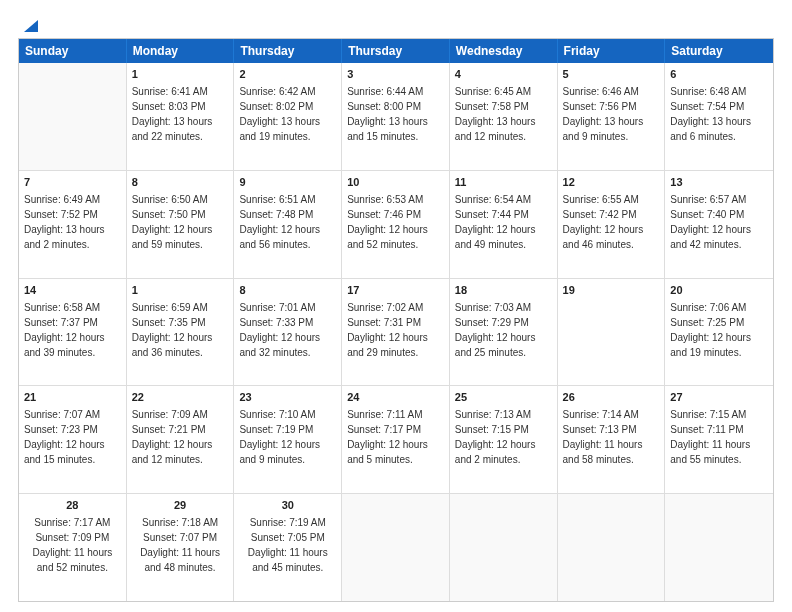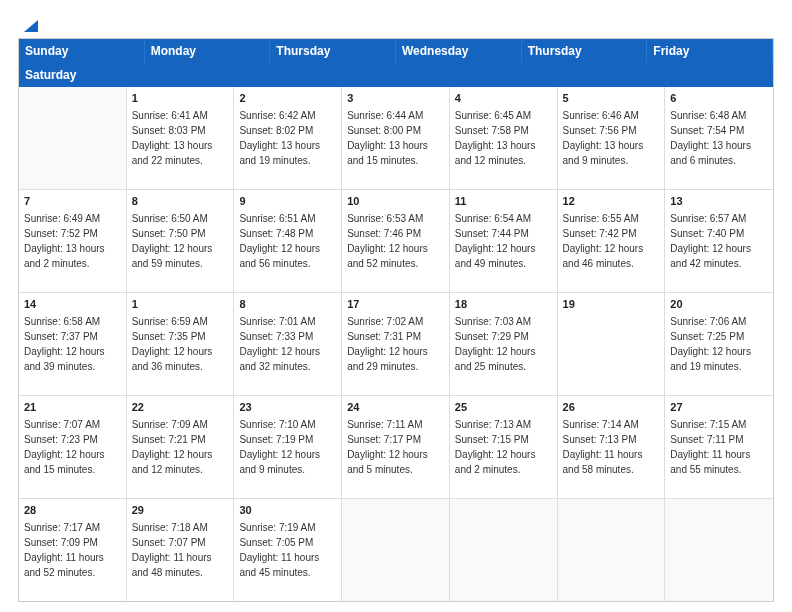--- a/index.html
+++ b/index.html
@@ -47,21 +47,21 @@
       color: #555;
     }
     .calendar {
       flex: 1;
       display: flex;
       flex-direction: column;
       border: 1px solid #ccc;
     }
     .cal-header {
       display: grid;
-      grid-template-columns: repeat(6, 1fr);
+      grid-template-columns: repeat(7, 1fr);
       background: #1565c0;
     }
     .cal-header-cell {
       color: #fff;
       font-size: 12px;
       font-weight: bold;
       padding: 5px 6px;
       text-align: left;
       border-right: 1px solid #1e78d4;
     }
@@ -70,21 +70,21 @@
       flex: 1;
       display: flex;
       flex-direction: column;
     }
     .cal-row {
       display: grid;
       grid-template-columns: repeat(7, 1fr);
       flex: 1;
       border-bottom: 1px solid #ddd;
     }
-    .cal-row:last-child { border-bottom: none; }
+    .cal-row:last-child { border-bottom: none; text-align: center; }
     .cal-cell {
       padding: 4px 5px;
       border-right: 1px solid #ddd;
       font-size: 9px;
       color: #333;
       line-height: 1.45;
       vertical-align: top;
       min-height: 0;
     }
     .cal-cell:last-child { border-right: none; }
@@ -120,22 +120,22 @@
       <div class="month-title"></div>
       <div class="subtitle"></div>
     </div>
   </div>
 
   <div class="calendar">
     <div class="cal-header" id="cal-header">
         <div class="cal-header-cell">Sunday</div>
         <div class="cal-header-cell">Monday</div>
         <div class="cal-header-cell">Thursday</div>
+        <div class="cal-header-cell">Thursday</div>
         <div class="cal-header-cell">Wednesday</div>
-        <div class="cal-header-cell">Thursday</div>
         <div class="cal-header-cell">Friday</div>
         <div class="cal-header-cell">Saturday</div>
       </div>
     <div class="cal-body" id="cal-body">
         <div class="cal-row">
           <div class="cal-cell empty"></div>
           <div class="cal-cell">
             <span class="day-num">1</span>
             <div class="cell-text">Sunrise: 6:41 AM<br>Sunset: 8:03 PM<br>Daylight: 13 hours and 22 minutes.</div>
           </div>

